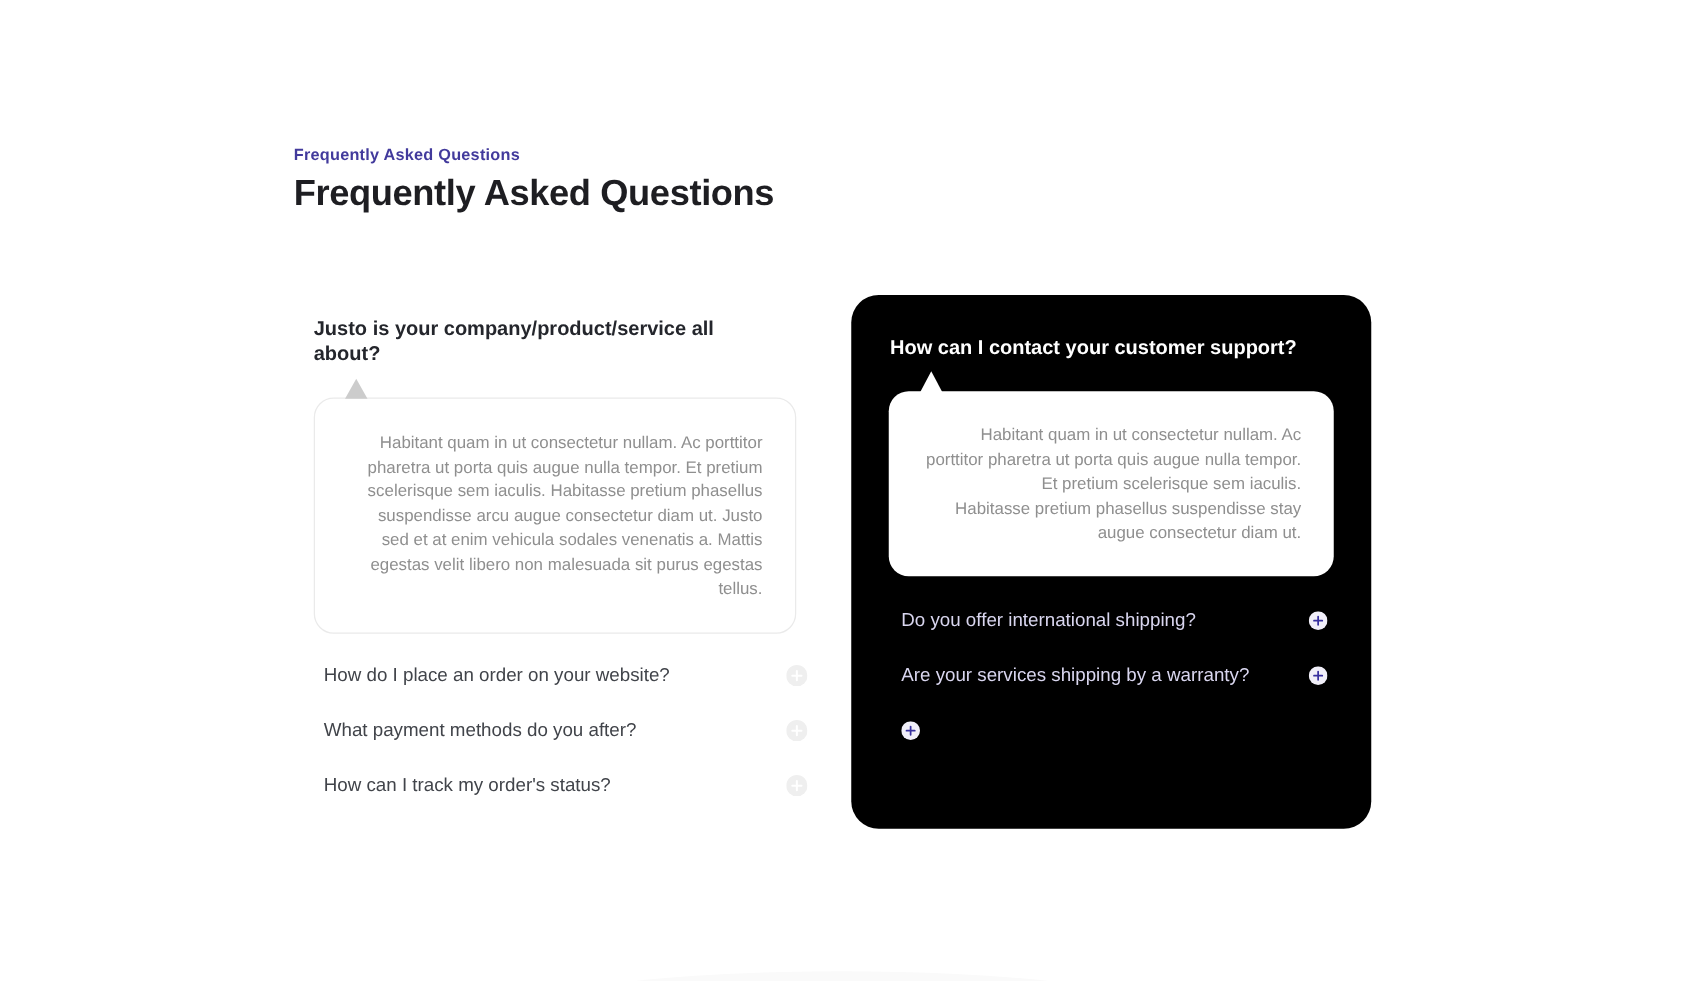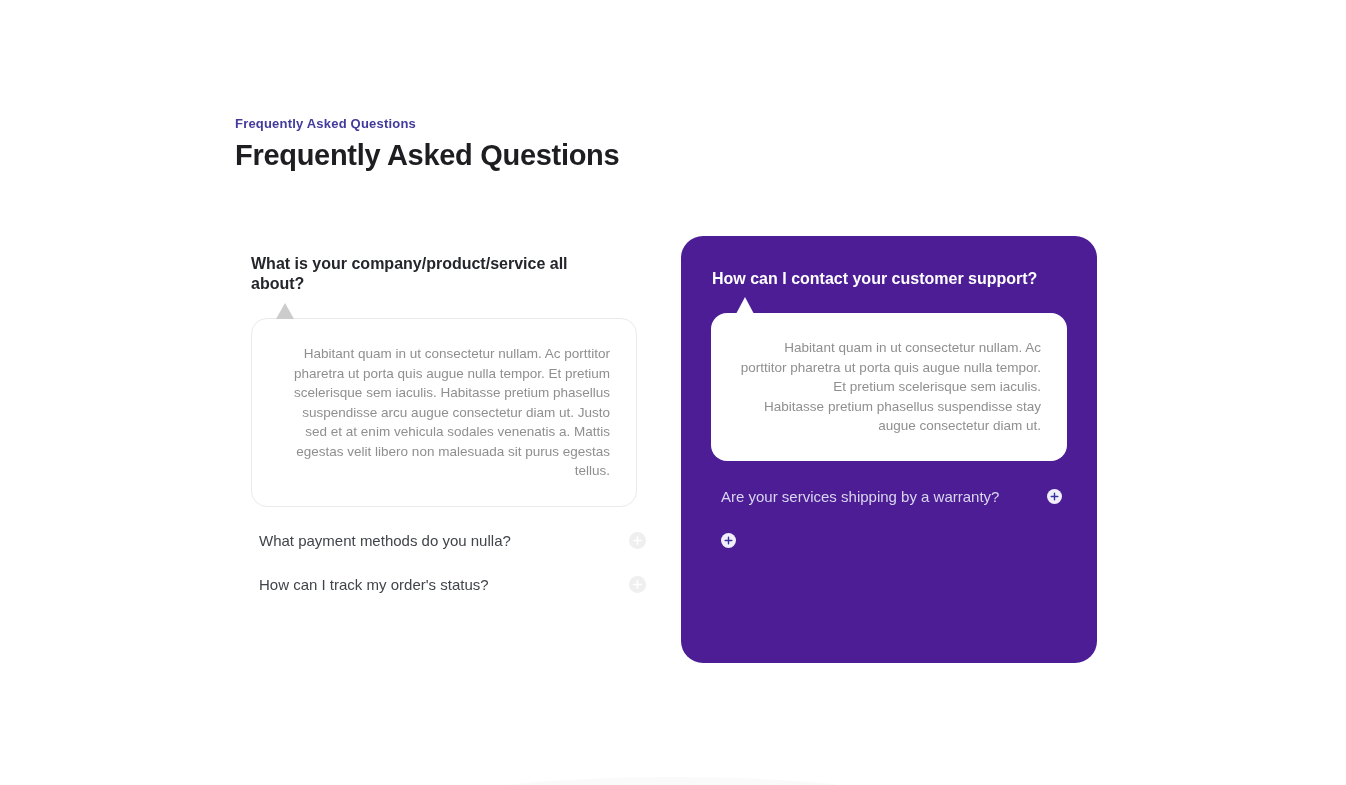--- a/index.html
+++ b/index.html
@@ -58,21 +58,21 @@
   .row-light {
     height: 44px;
     display: flex; align-items: center; justify-content: space-between;
     padding: 0 1px 0 8px;
     cursor: pointer;
   }
   .row-light .row-label { font-size: 15px; color: #41444A; }
 
   
   .faq-card {
-    background: #4c1d95;
+    background: #000000;
     border-radius: 22px;
     padding: 33px 30px 26px 30px;
     min-height: 427px;
   }
   .open-question-dark {
     padding-left: 1px;
     font-size: 16px; font-weight: 600; color: #ffffff;
     line-height: 19px;
   }
   .faq-card .bubble-wrap { margin-top: 25px; }
@@ -107,32 +107,41 @@
 <body>
 
 <div class="container">
 
   <div class="eyebrow">Frequently Asked Questions</div>
   <h1 class="page-title">Frequently Asked Questions</h1>
 
   <div class="faq-grid">
 
     <div class="faq-col-light">
-      <div class="open-question-light">What is your company/product/service all about?</div>
+      <div class="open-question-light">Justo is your company/product/service all about?</div>
 
       <div class="bubble-wrap">
         <span class="pointer pointer-gray"></span>
         <div class="bubble-light">
           <p>Habitant quam in ut consectetur nullam. Ac porttitor pharetra ut porta quis augue nulla tempor. Et pretium scelerisque sem iaculis. Habitasse pretium phasellus suspendisse arcu augue consectetur diam ut. Justo sed et at enim vehicula sodales venenatis a. Mattis egestas velit libero non malesuada sit purus egestas tellus.</p>
         </div>
       </div>
 
       <div class="rows-light">
         <div class="row-light">
-          <span class="row-label">What payment methods do you nulla?</span>
+          <span class="row-label">How do I place an order on your website?</span>
+          <span class="plus-icon">
+            <svg width="17" height="17" viewBox="0 0 17 17">
+                <circle cx="8.5" cy="8.5" r="8.5" fill="#EFEFEF"></circle>
+                <path d="M8.5 4.8v7.4M4.8 8.5h7.4" stroke="#ffffff" stroke-width="1.6" stroke-linecap="round"></path>
+              </svg>
+          </span>
+        </div>
+        <div class="row-light">
+          <span class="row-label">What payment methods do you after?</span>
           <span class="plus-icon">
             <svg width="17" height="17" viewBox="0 0 17 17">
                 <circle cx="8.5" cy="8.5" r="8.5" fill="#EFEFEF"></circle>
                 <path d="M8.5 4.8v7.4M4.8 8.5h7.4" stroke="#ffffff" stroke-width="1.6" stroke-linecap="round"></path>
               </svg>
           </span>
         </div>
         <div class="row-light">
           <span class="row-label">How can I track my order's status?</span>
           <span class="plus-icon">
@@ -151,35 +160,44 @@
       <div class="bubble-wrap">
         <span class="pointer pointer-white"></span>
         <div class="bubble-dark">
           <p>Habitant quam in ut consectetur nullam. Ac porttitor pharetra ut porta quis augue nulla tempor. Et pretium scelerisque sem iaculis.</p>
           <p>Habitasse pretium phasellus suspendisse stay augue consectetur diam ut.</p>
         </div>
       </div>
 
       <div class="rows-dark">
         <div class="row-dark">
-          <span class="row-label">Are your services shipping by a warranty?</span>
+          <span class="row-label">Do you offer international shipping?</span>
           <span class="plus-icon">
             <svg width="15" height="15" viewBox="0 0 15 15">
                 <circle cx="7.5" cy="7.5" r="7.5" fill="#F1EFF9"></circle>
                 <path d="M7.5 4.2v6.6M4.2 7.5h6.6" stroke="#38309F" stroke-width="1.4" stroke-linecap="round"></path>
               </svg>
           </span>
         </div>
         <div class="row-dark">
+          <span class="row-label">Are your services shipping by a warranty?</span>
           <span class="plus-icon">
             <svg width="15" height="15" viewBox="0 0 15 15">
                 <circle cx="7.5" cy="7.5" r="7.5" fill="#F1EFF9"></circle>
                 <path d="M7.5 4.2v6.6M4.2 7.5h6.6" stroke="#38309F" stroke-width="1.4" stroke-linecap="round"></path>
               </svg>
           </span>
         </div>
+        <div class="row-dark">
+          <span class="plus-icon">
+            <svg width="15" height="15" viewBox="0 0 15 15">
+                <circle cx="7.5" cy="7.5" r="7.5" fill="#F1EFF9"></circle>
+                <path d="M7.5 4.2v6.6M4.2 7.5h6.6" stroke="#38309F" stroke-width="1.4" stroke-linecap="round"></path>
+              </svg>
+          </span>
+        </div>
       </div>
     </div>
 
   </div>
 </div>
 
 <div class="bottom-arc"></div>
 
 </body></html>

